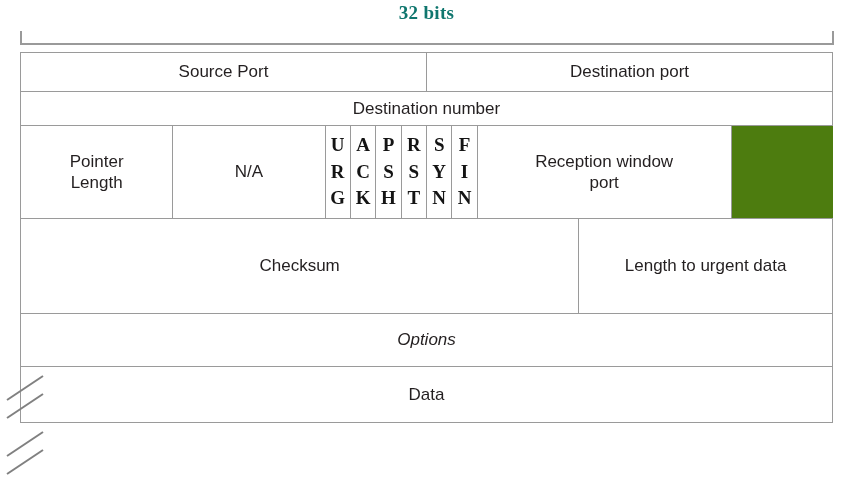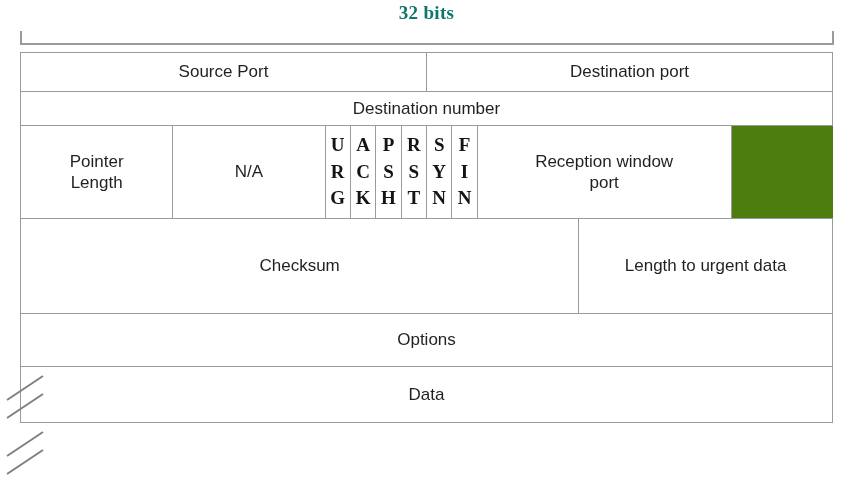--- a/index.html
+++ b/index.html
@@ -84,21 +84,21 @@
     padding: 0;
     line-height: 1.25;
     background: #ffffff;
   }
 
   .r1 td { height: 38px; }
   .r2 td { height: 33px; }
   .r3 td { height: 33px; }
   .r4 td { height: 92px; }
   .r5 td { height: 94px; margin-top: 23px; }
-  .r6 td { height: 52px; }
+  .r6 td { height: 52px; font-style: italic; }
   .r7 td { height: 55px; }
 
   
   td.flag {
     font-family: "Liberation Serif", serif;
     font-weight: bold;
     font-size: 19px;
     line-height: 1.42;
     letter-spacing: 0;
     color: #141414;

